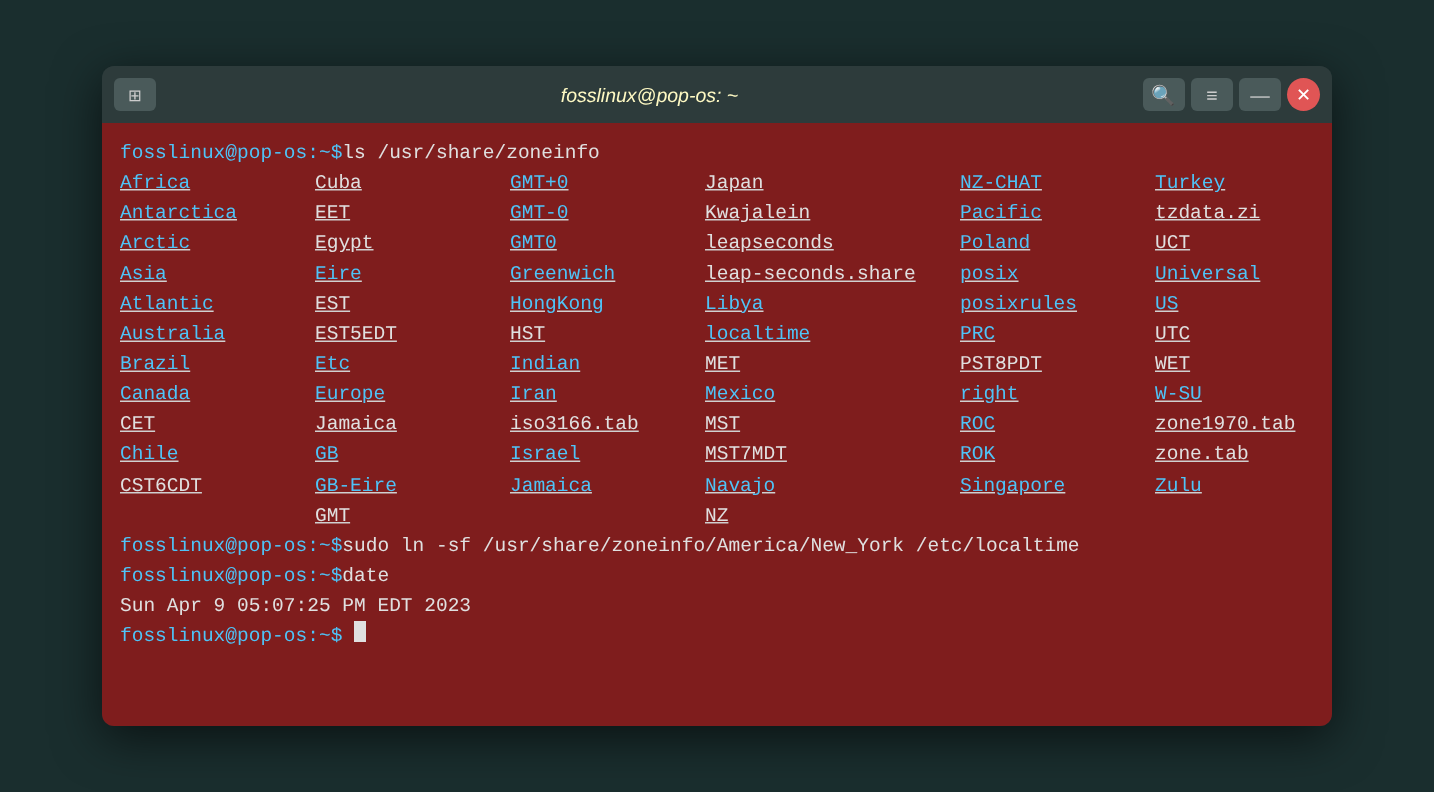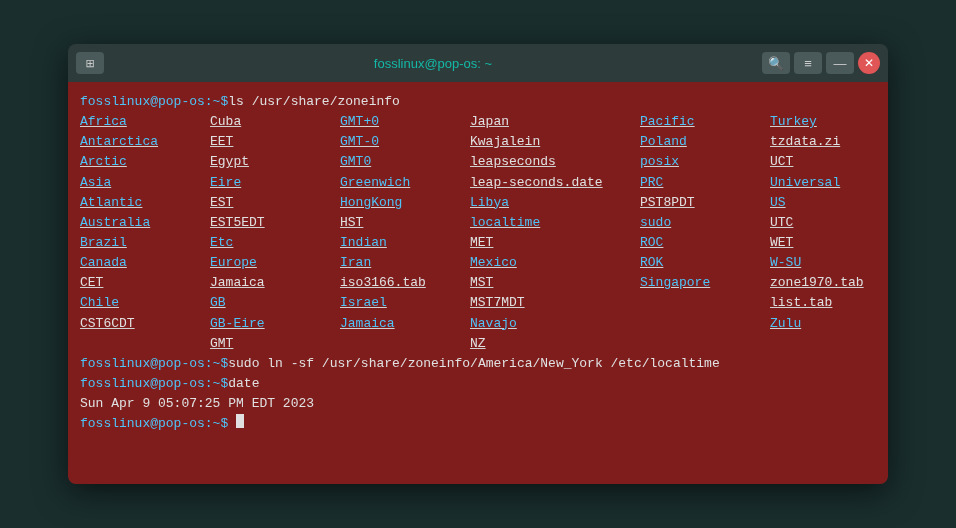--- a/index.html
+++ b/index.html
@@ -43,25 +43,26 @@
       width: 28px;
       height: 22px;
       cursor: pointer;
       display: flex;
       align-items: center;
       justify-content: center;
       color: #ccc;
       font-size: 11px;
     }
     .title {
-      color: #14b8a6;
+      color: #fef9c3;
       font-size: 13px;
       font-family: sans-serif;
       flex: 1;
       text-align: center;
+      font-style: italic;
     }
     .titlebar-right {
       display: flex;
       align-items: center;
       gap: 4px;
     }
     .btn-icon {
       background: #4a5a5a;
       border: none;
       border-radius: 4px;
@@ -209,54 +210,56 @@
         <div class="cyan">Iran</div>
         <div class="white">iso3166.tab</div>
         <div class="cyan">Israel</div>
         <div class="cyan">Jamaica</div>
       </div>
 
       <div class="col-item">
         <div class="white">Japan</div>
         <div class="white">Kwajalein</div>
         <div class="white">leapseconds</div>
-        <div class="white">leap-seconds.date</div>
+        <div class="white">leap-seconds.share</div>
         <div class="cyan">Libya</div>
         <div class="cyan">localtime</div>
         <div class="white">MET</div>
         <div class="cyan">Mexico</div>
         <div class="white">MST</div>
         <div class="white">MST7MDT</div>
         <div class="cyan">Navajo</div>
         <div class="white">NZ</div>
       </div>
 
       <div class="col-item">
+        <div class="cyan">NZ-CHAT</div>
         <div class="cyan">Pacific</div>
         <div class="cyan">Poland</div>
         <div class="cyan">posix</div>
+        <div class="cyan">posixrules</div>
         <div class="cyan">PRC</div>
         <div class="white">PST8PDT</div>
-        <div class="cyan">sudo</div>
+        <div class="cyan">right</div>
         <div class="cyan">ROC</div>
         <div class="cyan">ROK</div>
         <div class="cyan">Singapore</div>
       </div>
 
       <div class="col-item">
         <div class="cyan">Turkey</div>
         <div class="white">tzdata.zi</div>
         <div class="white">UCT</div>
         <div class="cyan">Universal</div>
         <div class="cyan">US</div>
         <div class="white">UTC</div>
         <div class="white">WET</div>
         <div class="cyan">W-SU</div>
         <div class="white">zone1970.tab</div>
-        <div class="white">list.tab</div>
+        <div class="white">zone.tab</div>
         <div class="cyan">Zulu</div>
         <div class="white"></div>
       </div>
     </div>
 
     <div class="line">
       <span class="prompt">fosslinux@pop-os:~$</span>
       <span class="cmd"> sudo ln -sf /usr/share/zoneinfo/America/New_York /etc/localtime</span>
     </div>
 

